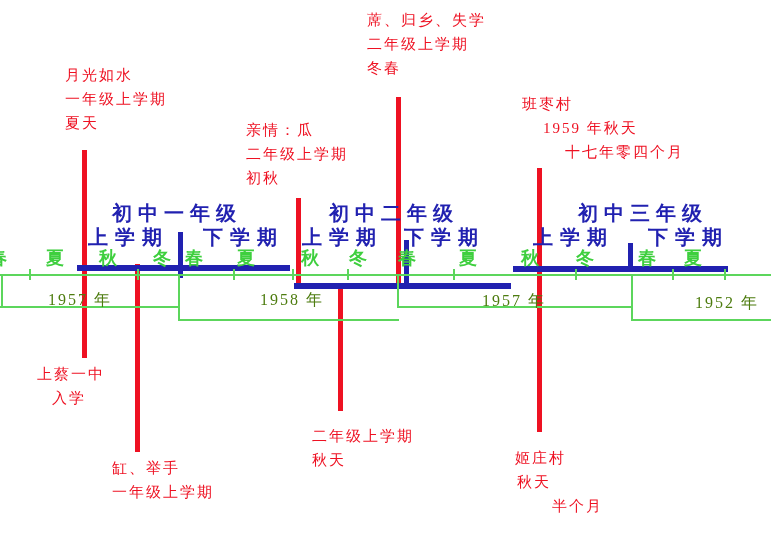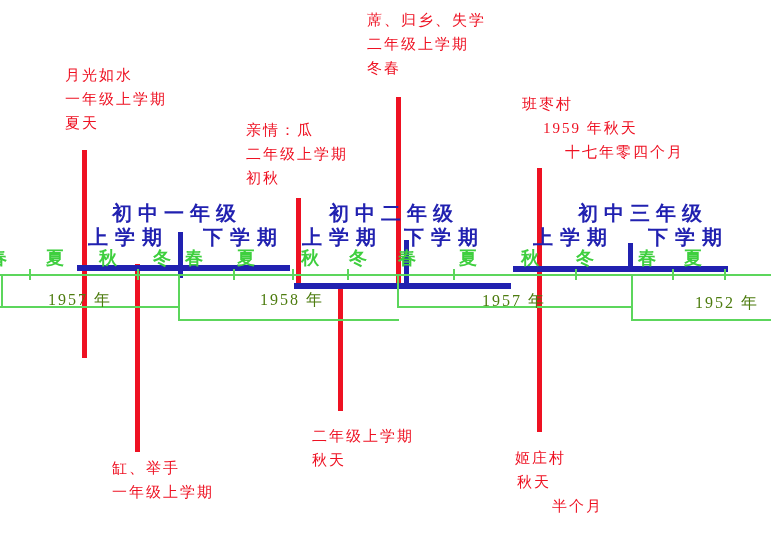--- a/index.html
+++ b/index.html
@@ -44,20 +44,24 @@
     <div>二年级上学期</div>
     <div>初秋</div>
   </div>
 
   <div class="ann" style="left:522px;top:92px">
     <div>班枣村</div>
     <div style="margin-left:21px">1959 年秋天</div>
     <div style="margin-left:43px">十七年零四个月</div>
   </div>
 
+  <div class="ann" style="left:37px;top:362px">
+    <div>上蔡一中</div>
+    <div style="margin-left:15px">入学</div>
+  </div>
 
   <div class="ann" style="left:112px;top:456px">
     <div>缸、举手</div>
     <div>一年级上学期</div>
   </div>
 
   <div class="ann" style="left:312px;top:424px">
     <div>二年级上学期</div>
     <div>秋天</div>
   </div>

